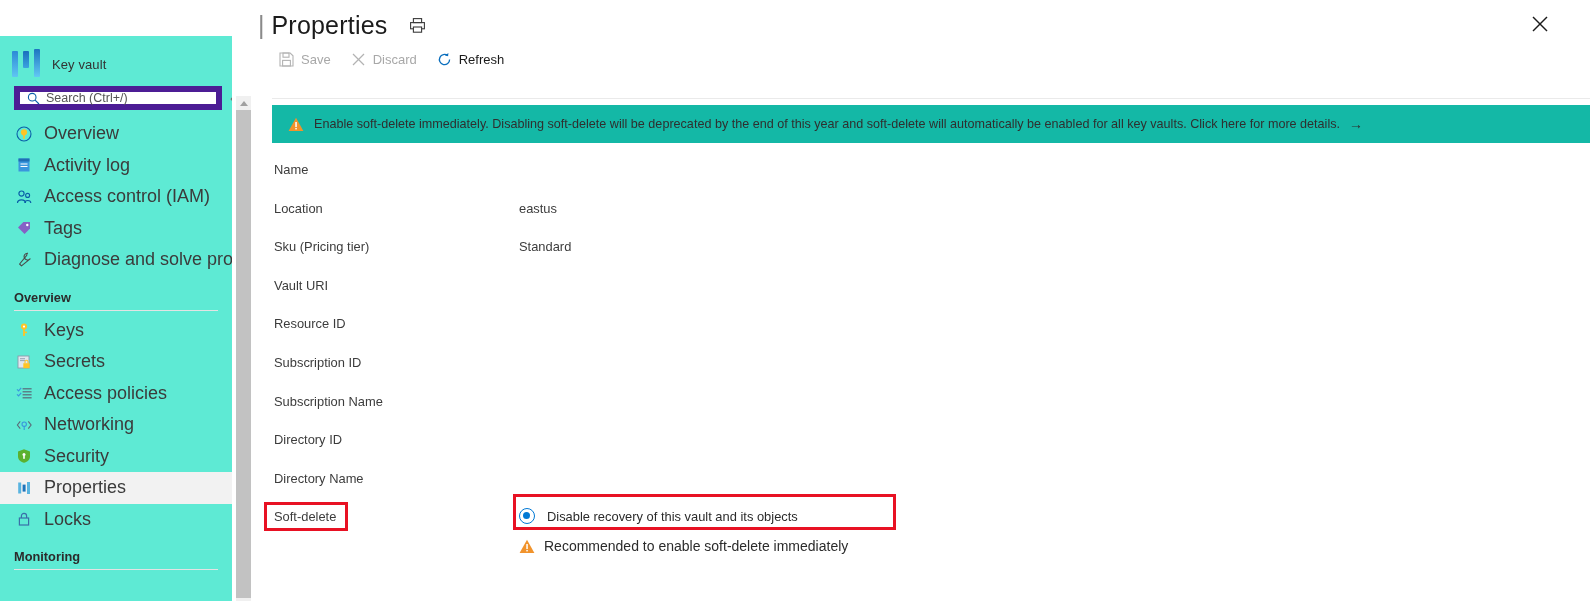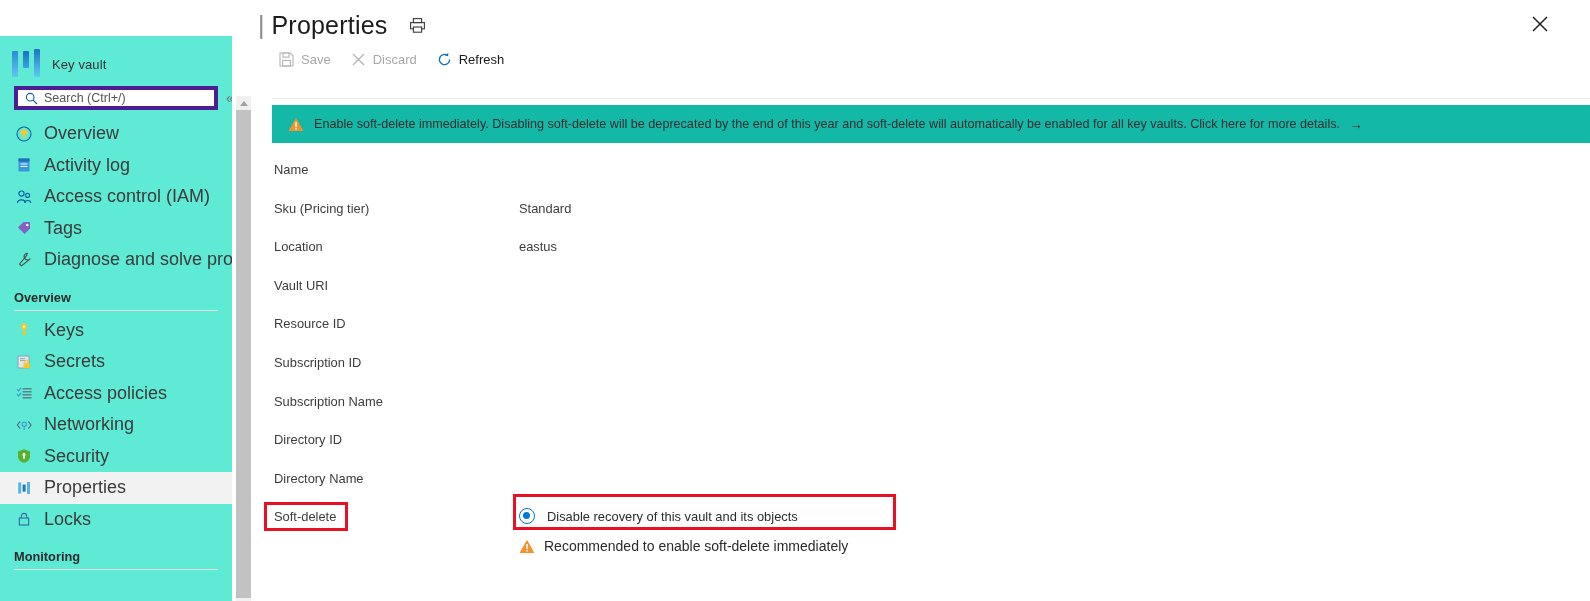--- a/index.html
+++ b/index.html
@@ -63,21 +63,21 @@
 
   .search-row {
     padding: 6px 12px 0 14px;
     display: flex;
     align-items: center;
   }
   .search-box {
     position: relative;
     width: 208px;
     height: 24px;
-    border: 4px solid #4c1d95;
+    border: 6px solid #4c1d95;
     background: #ffffff;
     box-sizing: border-box;
     display: flex;
     align-items: center;
   }
   .search-box .mag {
     margin: 0 6px 0 7px;
     flex: none;
     line-height: 0;
   }
@@ -597,27 +597,27 @@
     </div>
 
     <div class="props">
 
       <div class="prop-row">
         <div class="prop-label">Name</div>
         <div class="prop-value"></div>
       </div>
 
       <div class="prop-row">
+        <div class="prop-label">Location</div>
+        <div class="prop-value">eastus</div>
+      </div>
+
+      <div class="prop-row">
         <div class="prop-label">Sku (Pricing tier)</div>
         <div class="prop-value">Standard</div>
-      </div>
-
-      <div class="prop-row">
-        <div class="prop-label">Location</div>
-        <div class="prop-value">eastus</div>
       </div>
 
       <div class="prop-row">
         <div class="prop-label">Vault URI</div>
         <div class="prop-value"></div>
       </div>
 
       <div class="prop-row">
         <div class="prop-label">Resource ID</div>
         <div class="prop-value"></div>

